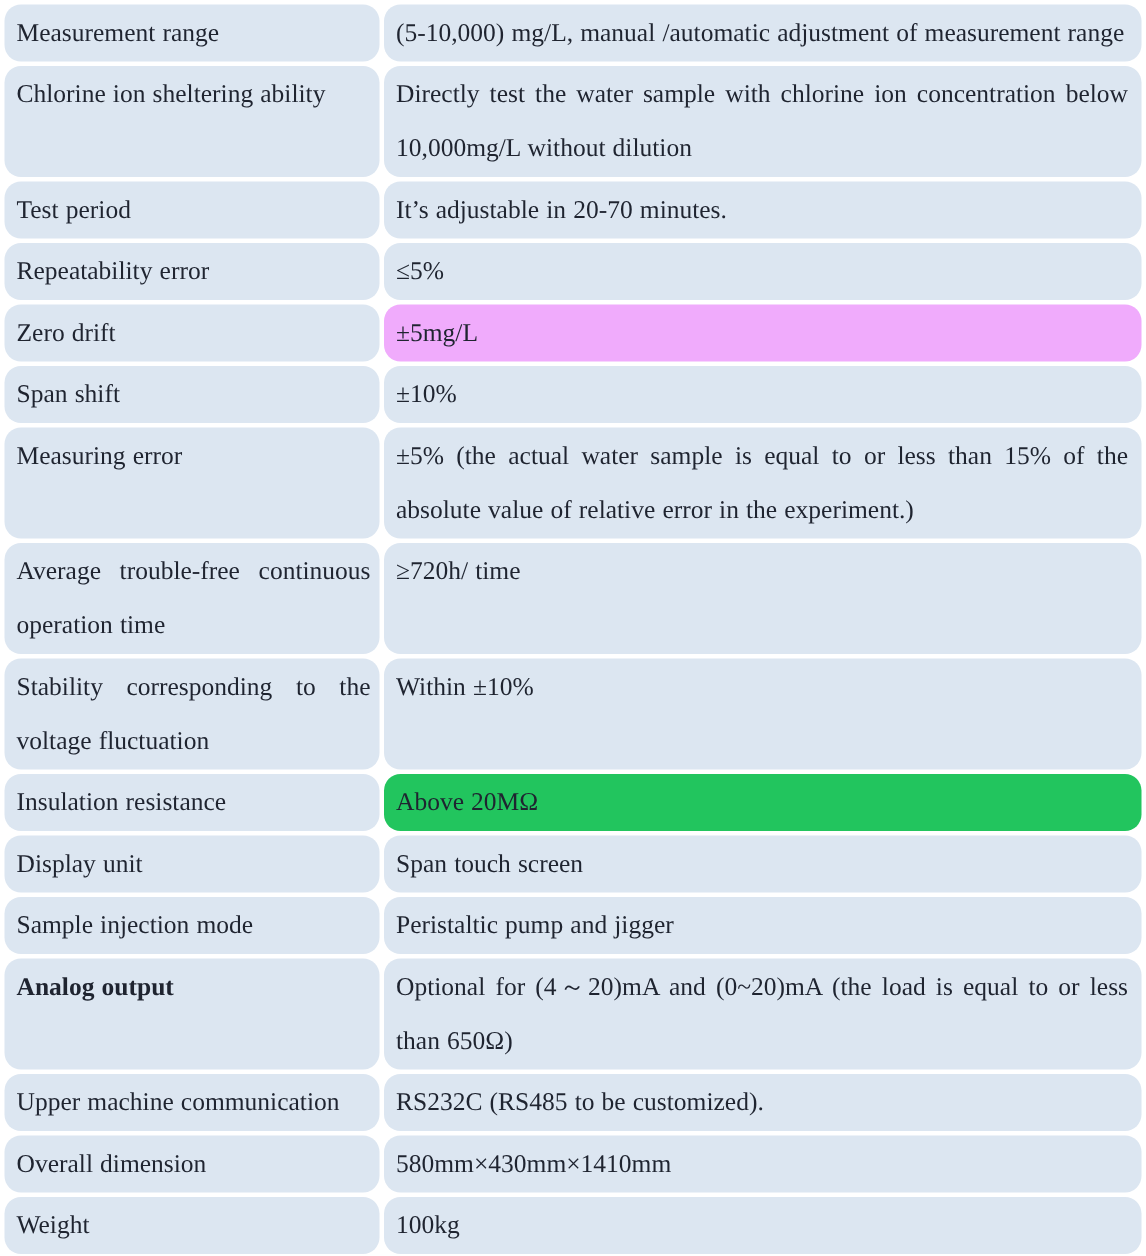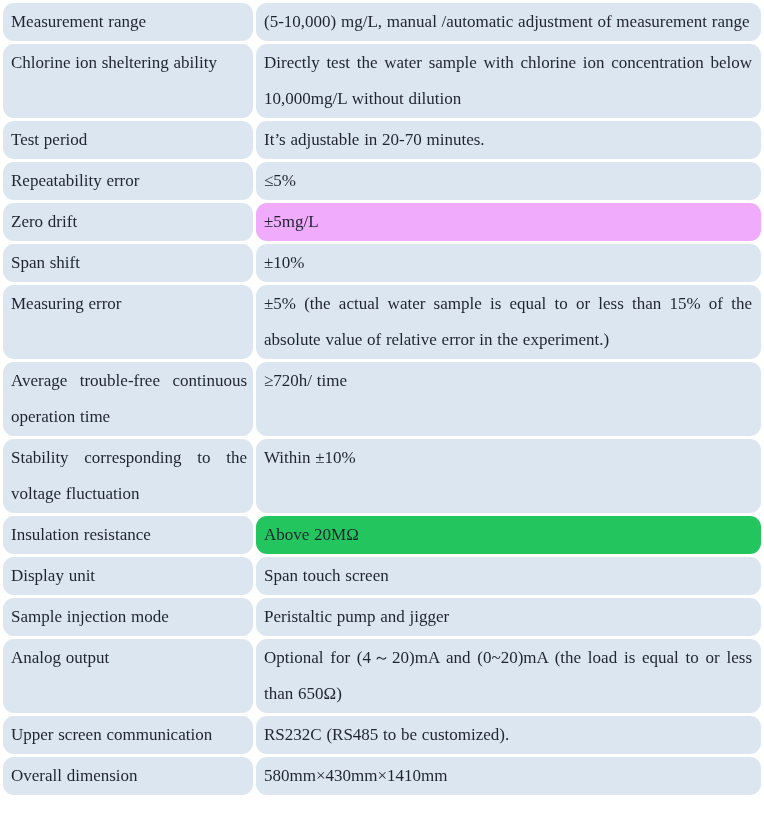--- a/index.html
+++ b/index.html
@@ -101,28 +101,32 @@
     <td class="label-cell" style="background: rgb(220, 230, 241); color: rgb(31, 36, 48);">Display unit</td>
     <td class="value-cell" style="background: rgb(220, 230, 241); color: rgb(31, 36, 48);">Span touch screen</td>
   </tr>
 
   <tr>
     <td class="label-cell" style="background: rgb(220, 230, 241); color: rgb(31, 36, 48);">Sample injection mode</td>
     <td class="value-cell" style="background: rgb(220, 230, 241); color: rgb(31, 36, 48);">Peristaltic pump and jigger</td>
   </tr>
 
   <tr>
-    <td class="label-cell" style="background: rgb(220, 230, 241); color: rgb(31, 36, 48);">Analog output</td>
+    <td class="label-cell" style="background: rgb(220, 230, 241); color: rgb(31, 36, 48); font-weight: bold;">Analog output</td>
     <td class="value-cell" style="background: rgb(220, 230, 241); color: rgb(31, 36, 48);">Optional for (4～20)mA and (0~20)mA (the load is equal to or less than 650Ω)</td>
   </tr>
 
   <tr>
-    <td class="label-cell" style="background: rgb(220, 230, 241); color: rgb(31, 36, 48);">Upper screen communication</td>
+    <td class="label-cell" style="background: rgb(220, 230, 241); color: rgb(31, 36, 48);">Upper machine communication</td>
     <td class="value-cell" style="background: rgb(220, 230, 241); color: rgb(31, 36, 48);">RS232C (RS485 to be customized).</td>
   </tr>
 
   <tr>
     <td class="label-cell" style="background: rgb(220, 230, 241); color: rgb(31, 36, 48);">Overall dimension</td>
     <td class="value-cell" style="background: rgb(220, 230, 241); color: rgb(31, 36, 48);">580mm×430mm×1410mm</td>
   </tr>
 
+  <tr>
+    <td class="label-cell" style="background: rgb(220, 230, 241); color: rgb(31, 36, 48);">Weight</td>
+    <td class="value-cell" style="background: rgb(220, 230, 241); color: rgb(31, 36, 48);">100kg</td>
+  </tr>
 </tbody>
 </table>
 
 </body></html>

